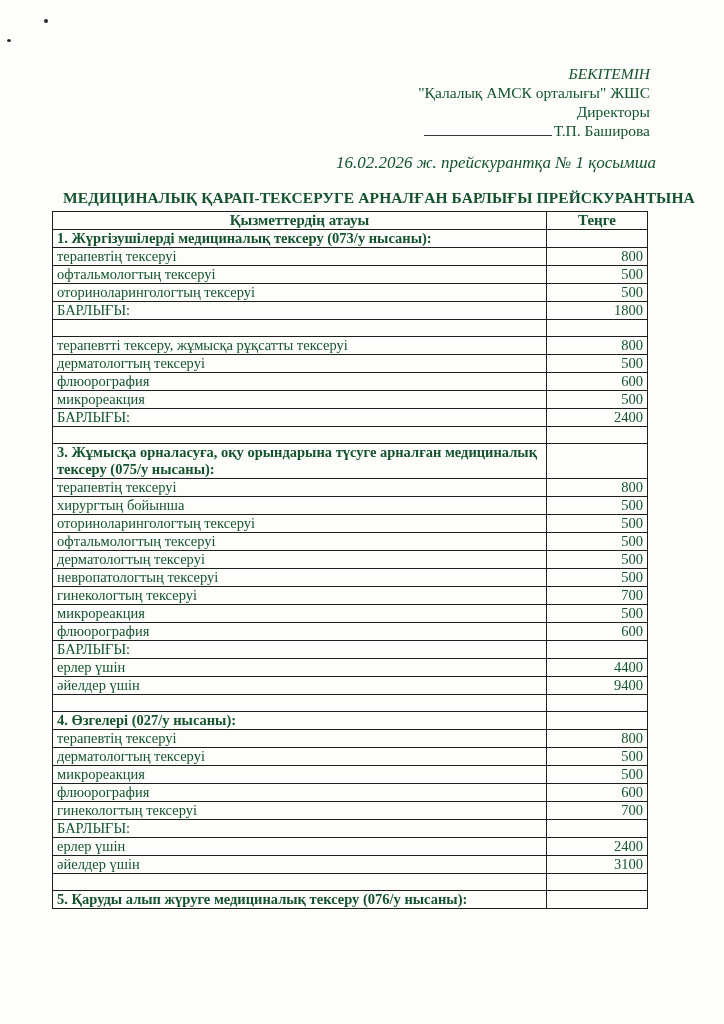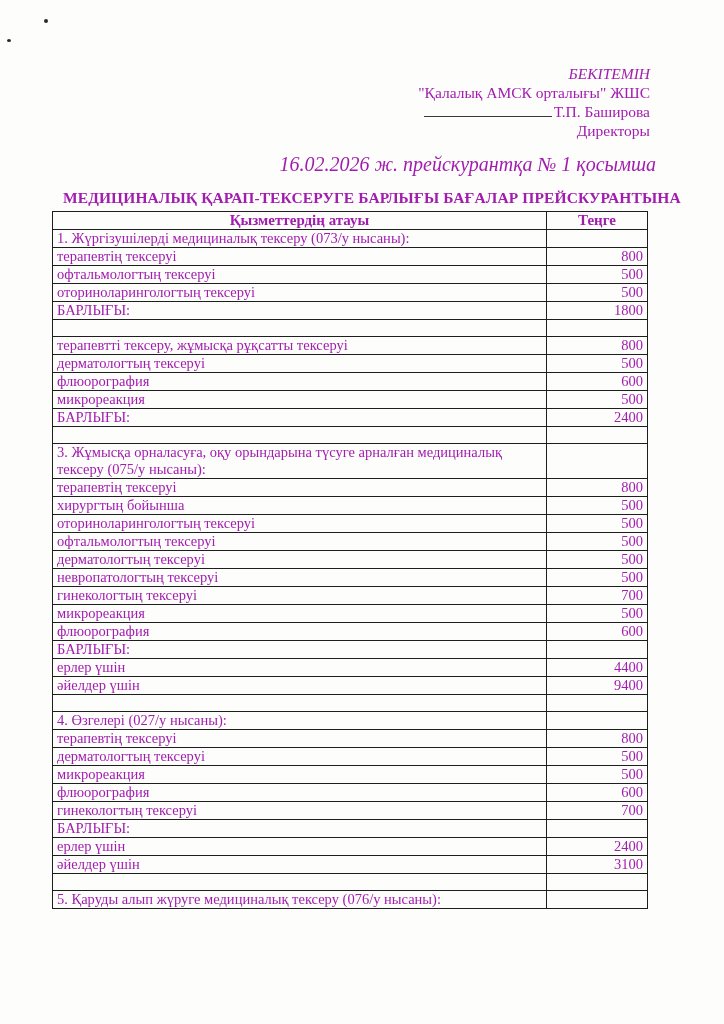--- a/index.html
+++ b/index.html
@@ -6,21 +6,21 @@
     margin: 0;
     padding: 0;
     background: #ffffff;
   }
   .page {
     position: relative;
     width: 724px;
     height: 1024px;
     background: #fdfdfc;
     font-family: "Liberation Serif", serif;
-    color: #a21caf;
+    color: #14532d;
     overflow: hidden;
   }
   .speck {
     position: absolute;
     background: #2a2a2a;
     border-radius: 50%;
   }
   .speck-1 { left: 44px; top: 19px; width: 4px; height: 4px; }
   .speck-2 { left: 7px;  top: 39px; width: 4px; height: 3px; }
 
@@ -41,21 +41,21 @@
     border-bottom: 1.5px solid #3a3a3a;
     margin-right: 2px;
     vertical-align: baseline;
   }
 
   .annex-note {
     position: absolute;
     top: 153px;
     right: 68px;
     font-style: italic;
-    font-size: 20px;
+    font-size: 17px;
     white-space: nowrap;
   }
 
   .doc-title {
     position: absolute;
     top: 189px;
     left: 63px;
     width: 595px;
     text-align: center;
     font-weight: bold;
@@ -83,42 +83,42 @@
     vertical-align: middle;
     overflow: hidden;
   }
   .price-table th {
     font-weight: bold;
     text-align: center;
     font-size: 15px;
   }
   .cell-name  { text-align: left; }
   .cell-price { text-align: right; }
-  tr.row-section td.cell-name { font-weight: normal; white-space: normal; }
+  tr.row-section td.cell-name { font-weight: bold; white-space: normal; }
   tr.row-total td { font-weight: normal; }
   tr.row-spacer td { height: 16px; }
 </style>
 </head>
 <body>
 
 <div class="page">
 
   <div class="speck speck-1"></div>
   <div class="speck speck-2"></div>
 
   <div class="approval-block">
     <div class="stamp">БЕКІТЕМІН</div>
     <div>"Қалалық АМСК орталығы" ЖШС</div>
+    <div>Директоры</div>
     <div><span class="sig-underline"></span><span>Т.П. Баширова</span></div>
-    <div>Директоры</div>
   </div>
 
   <div class="annex-note">16.02.2026 ж. прейскурантқа № 1 қосымша</div>
 
-  <div class="doc-title">МЕДИЦИНАЛЫҚ ҚАРАП-ТЕКСЕРУГЕ БАРЛЫҒЫ БАҒАЛАР ПРЕЙСКУРАНТЫНА</div>
+  <div class="doc-title">МЕДИЦИНАЛЫҚ ҚАРАП-ТЕКСЕРУГЕ АРНАЛҒАН БАРЛЫҒЫ ПРЕЙСКУРАНТЫНА</div>
 
   <table class="price-table">
     <colgroup>
       <col class="c-name">
       <col class="c-price">
     </colgroup>
     <thead>
       <tr>
         <th>Қызметтердің атауы</th>
         <th>Теңге</th>

